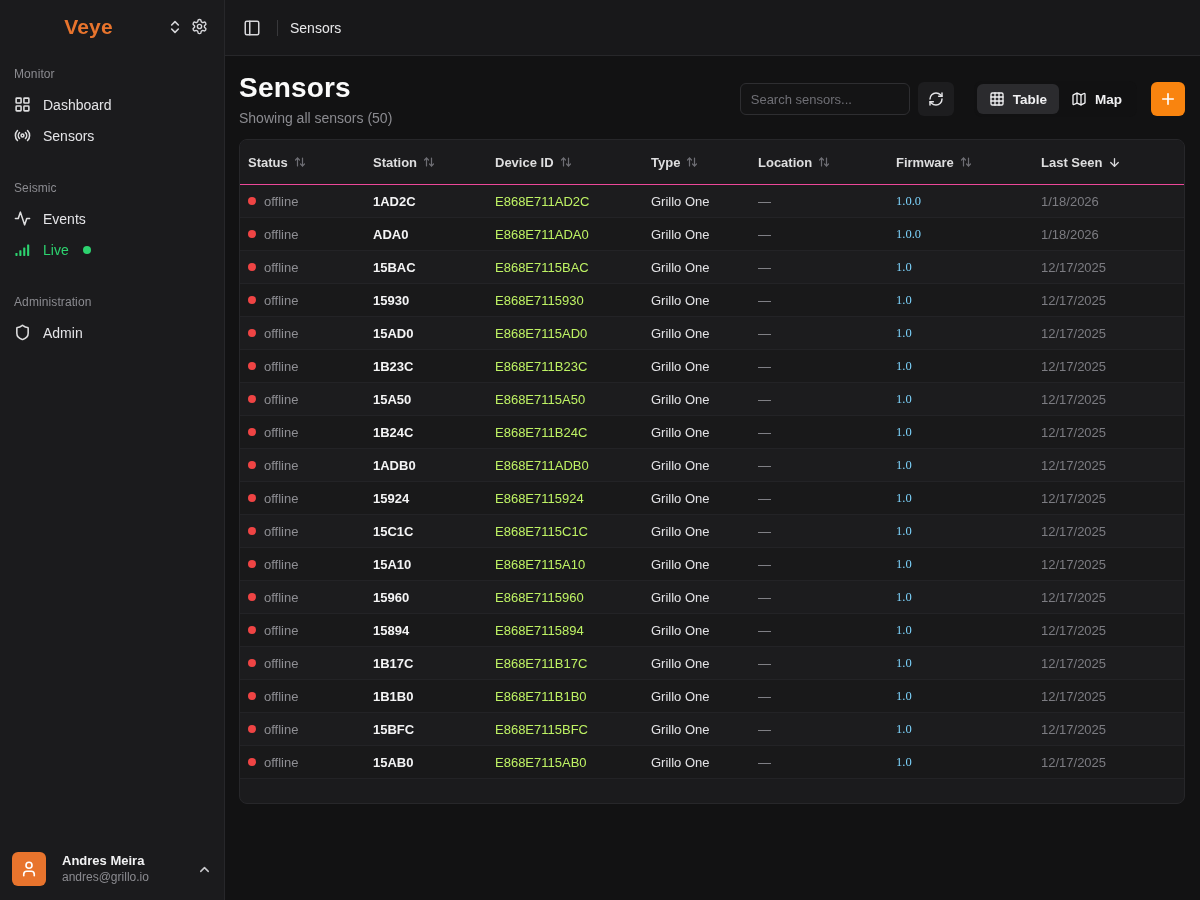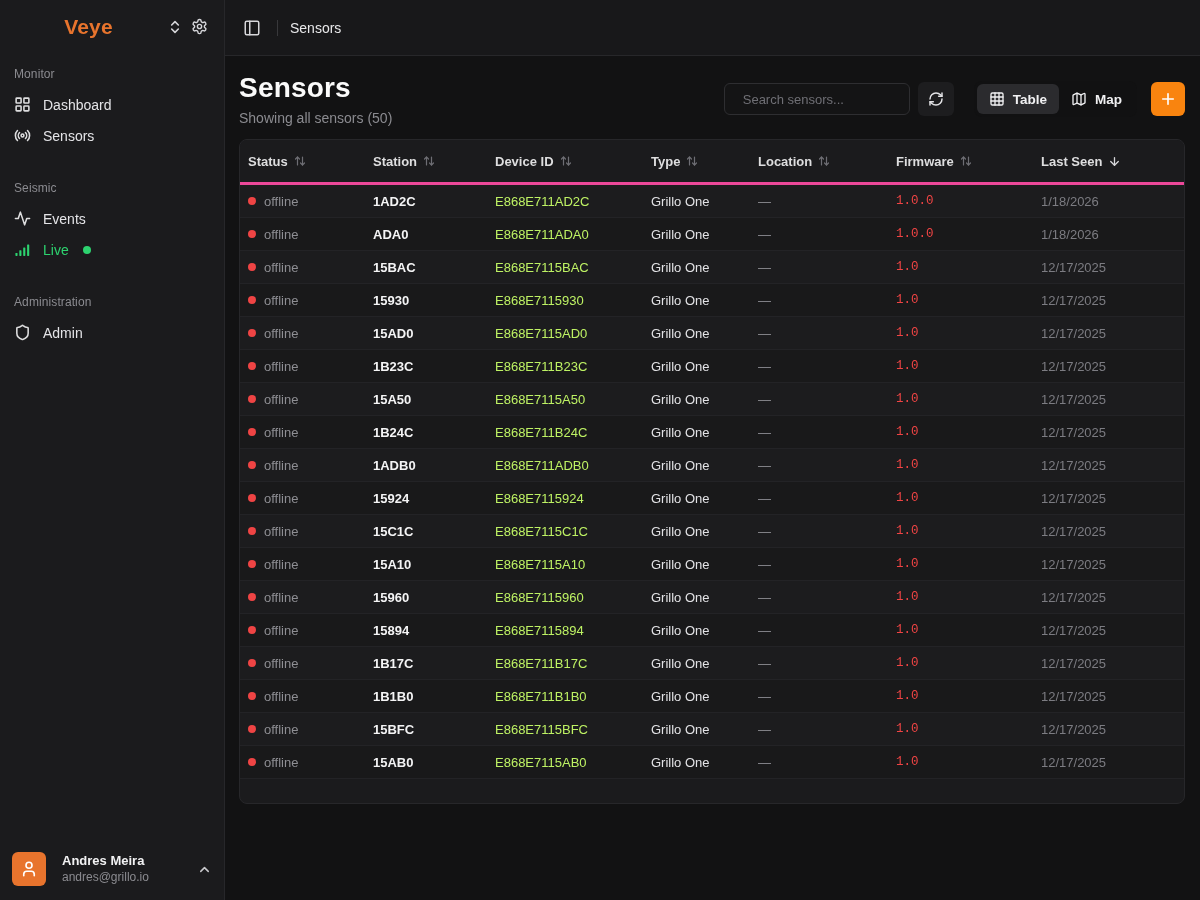--- a/index.html
+++ b/index.html
@@ -62,23 +62,23 @@
   .topbar .divider { width:1px; height:16px; background:#38383b; margin:0 12px; }
   .breadcrumb { font-size:14px; color:#e8e8ea; }
 
   .content { flex:1; padding:16px 15px 0 14px; }
   .page-header { display:flex; align-items:center; justify-content:space-between; }
   .page-title { font-size:28px; font-weight:600; color:#fafafa; letter-spacing:.2px; }
   .page-subtitle { font-size:14px; color:var(--text-dim); margin-top:6px; }
 
   .toolbar { display:flex; align-items:center; }
   .search-input {
-    width:186px; height:32px; background:#141415;
+    width:170px; height:32px; background:#141415;
     border:1px solid #2e2e31; border-radius:6px;
-    color:#e4e4e7; font-size:13px; padding:0 18px;
+    color:#e4e4e7; font-size:13px; padding:0 10px;
     font-family:"Liberation Sans", sans-serif;
   }
   .search-input::placeholder { color:#6f6f75; }
   .icon-btn {
     width:36px; height:34px; margin-left:8px;
     background:#1d1d1f; border:none; border-radius:6px;
     color:#e4e4e7; cursor:pointer;
     display:flex; align-items:center; justify-content:center;
   }
   .segmented {
@@ -102,38 +102,38 @@
   .table-card {
     margin-top:13px; background:var(--card-bg);
     border:1px solid var(--border); border-radius:8px;
     overflow:hidden; padding-bottom:24px;
   }
   .grid-row {
     display:grid;
     grid-template-columns:125px 122px 156px 107px 138px 145px 1fr;
     align-items:center;
   }
-  .thead { height:45px; border-bottom:3px solid #ec4899; background:var(--card-bg); }
+  .thead { height:45px; border-bottom:1px solid #ec4899; background:var(--card-bg); }
   .hcell {
     display:flex; align-items:center; gap:6px; padding-left:8px;
     font-size:13px; font-weight:bold; color:#dededf; cursor:pointer;
   }
   .sort-icon { color:#6e6e74; }
   .sort-icon.active { color:#d6d6d9; }
   .trow { height:33px; border-bottom:1px solid #232326; cursor:pointer; }
   .trow:nth-child(odd) { background:#1c1c1e; }
   .trow:nth-child(even) { background:#19191a; }
   .cell { padding-left:8px; font-size:13px; color:#e2e2e5; white-space:nowrap; }
   .status-cell { display:flex; align-items:center; gap:8px; }
   .dot { width:8px; height:8px; border-radius:50%; background:var(--red); }
   .status-text { color:#8e8e93; font-size:13px; }
   .station { font-weight:bold; color:#f4f4f5; }
   .device { color:#bef264; }
   .location { color:#8e8e93; }
-  .firmware { font-family:Liberation Mono, monospace; font-size:12.5px; color:#ef4444; }
+  .firmware { font-family:Liberation Serif, serif; font-size:12.5px; color:#7dd3fc; }
   .lastseen { color:#7c7c82; }
 </style>
 </head>
 <body>
 
 <aside class="sidebar">
   <div class="sidebar-header">
     <div class="brand">Veye</div>
     <button class="sb-icon-btn">
       <svg width="16" height="16" viewBox="0 0 24 24" fill="none" stroke="currentColor" stroke-width="2.4" stroke-linecap="round" stroke-linejoin="round">

